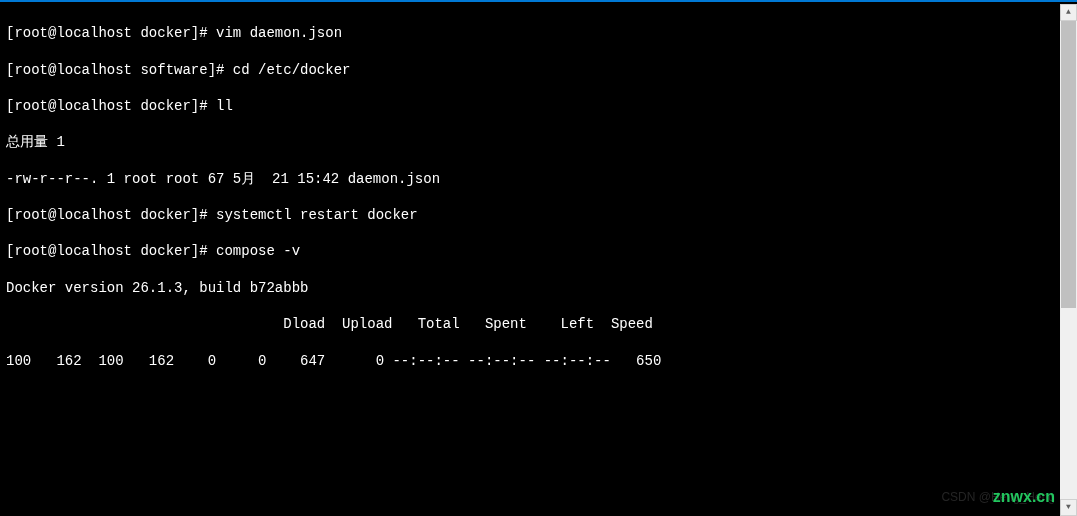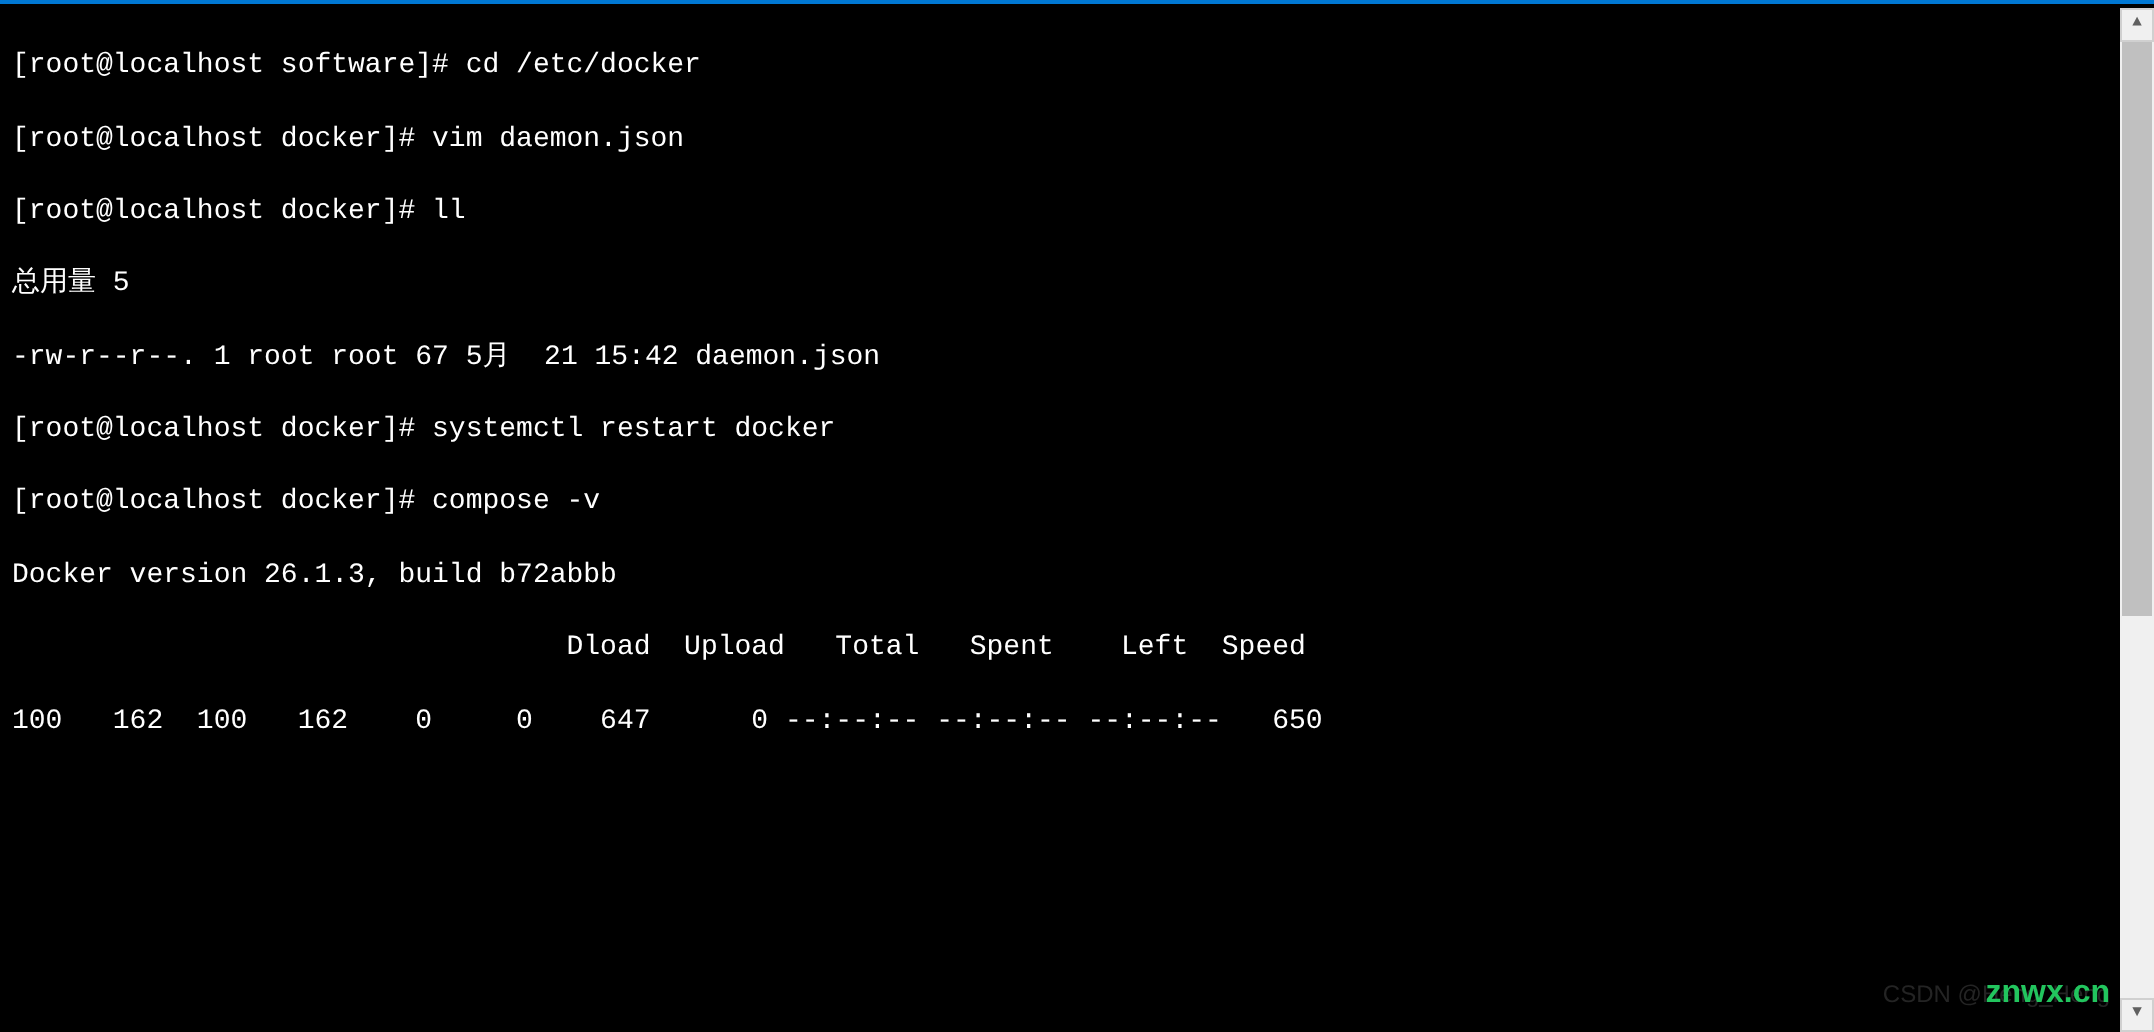--- a/index.html
+++ b/index.html
@@ -76,24 +76,24 @@
       bottom: 10px;
       color: rgba(120,120,120,0.3);
       font-family: Arial, sans-serif;
       font-size: 12px;
     }
   </style>
 </head>
 <body>
 
 <div class="terminal-area">
+<span class="line">[root@localhost docker]# vim daemon.json</span>
 <span class="line">[root@localhost software]# cd /etc/docker</span>
-<span class="line">[root@localhost docker]# vim daemon.json</span>
 <span class="line">[root@localhost docker]# ll</span>
-<span class="line">总用量 5</span>
+<span class="line">总用量 1</span>
 <span class="line">-rw-r--r--. 1 root root 67 5月  21 15:42 daemon.json</span>
 <span class="line">[root@localhost docker]# systemctl restart docker</span>
 <span class="line">[root@localhost docker]# compose -v</span>
 <span class="line">Docker version 26.1.3, build b72abbb</span>
 <span class="line">                                 Dload  Upload   Total   Spent    Left  Speed</span>
 <span class="line">100   162  100   162    0     0    647      0 --:--:-- --:--:-- --:--:--   650</span>
 
 
 
 

